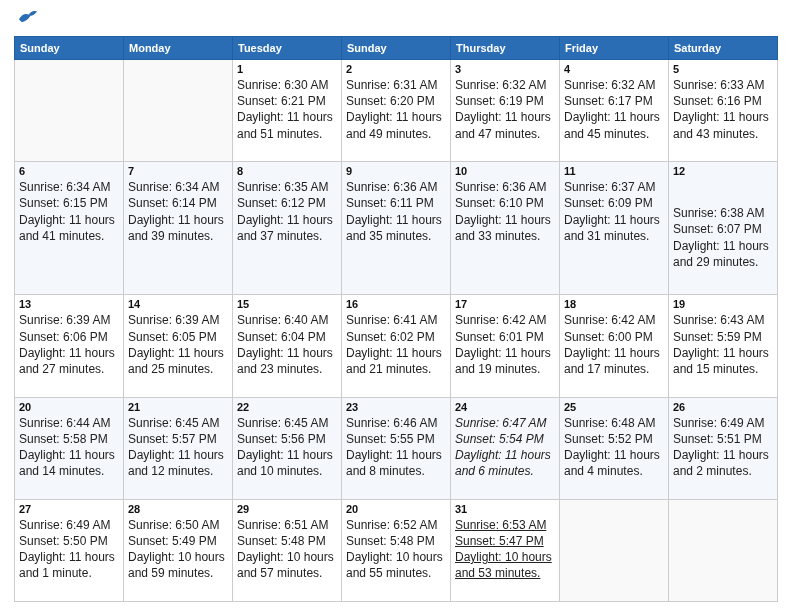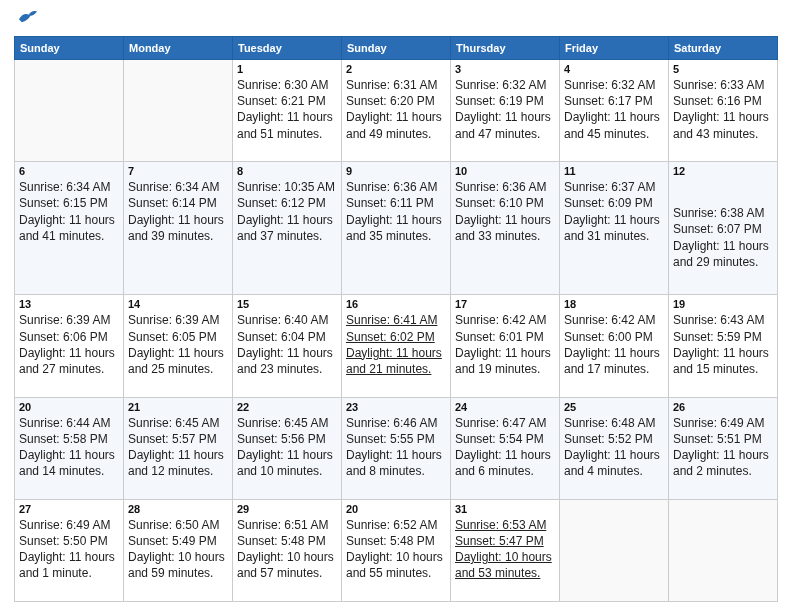--- a/index.html
+++ b/index.html
@@ -180,21 +180,21 @@
           </td>
           <td>
             <div class="day-num">7</div>
             <div class="day-info" style="white-space: pre-line;">Sunrise: 6:34 AM
 Sunset: 6:14 PM
 Daylight: 11 hours
 and 39 minutes.</div>
           </td>
           <td>
             <div class="day-num">8</div>
-            <div class="day-info" style="white-space: pre-line;">Sunrise: 10:35 AM
+            <div class="day-info" style="white-space: pre-line;">Sunrise: 6:35 AM
 Sunset: 6:12 PM
 Daylight: 11 hours
 and 37 minutes.</div>
           </td>
           <td>
             <div class="day-num">9</div>
             <div class="day-info" style="white-space: pre-line;">Sunrise: 6:36 AM
 Sunset: 6:11 PM
 Daylight: 11 hours
 and 35 minutes.</div>
@@ -238,21 +238,21 @@
           </td>
           <td>
             <div class="day-num">15</div>
             <div class="day-info" style="white-space: pre-line;">Sunrise: 6:40 AM
 Sunset: 6:04 PM
 Daylight: 11 hours
 and 23 minutes.</div>
           </td>
           <td>
             <div class="day-num">16</div>
-            <div class="day-info" style="white-space: pre-line; text-decoration: underline;">Sunrise: 6:41 AM
+            <div class="day-info" style="white-space: pre-line;">Sunrise: 6:41 AM
 Sunset: 6:02 PM
 Daylight: 11 hours
 and 21 minutes.</div>
           </td>
           <td>
             <div class="day-num">17</div>
             <div class="day-info" style="white-space: pre-line;">Sunrise: 6:42 AM
 Sunset: 6:01 PM
 Daylight: 11 hours
 and 19 minutes.</div>
@@ -296,21 +296,21 @@
           </td>
           <td>
             <div class="day-num">23</div>
             <div class="day-info" style="white-space: pre-line;">Sunrise: 6:46 AM
 Sunset: 5:55 PM
 Daylight: 11 hours
 and 8 minutes.</div>
           </td>
           <td>
             <div class="day-num">24</div>
-            <div class="day-info" style="white-space: pre-line;">Sunrise: 6:47 AM
+            <div class="day-info" style="white-space: pre-line; font-style: italic;">Sunrise: 6:47 AM
 Sunset: 5:54 PM
 Daylight: 11 hours
 and 6 minutes.</div>
           </td>
           <td>
             <div class="day-num">25</div>
             <div class="day-info" style="white-space: pre-line;">Sunrise: 6:48 AM
 Sunset: 5:52 PM
 Daylight: 11 hours
 and 4 minutes.</div>

